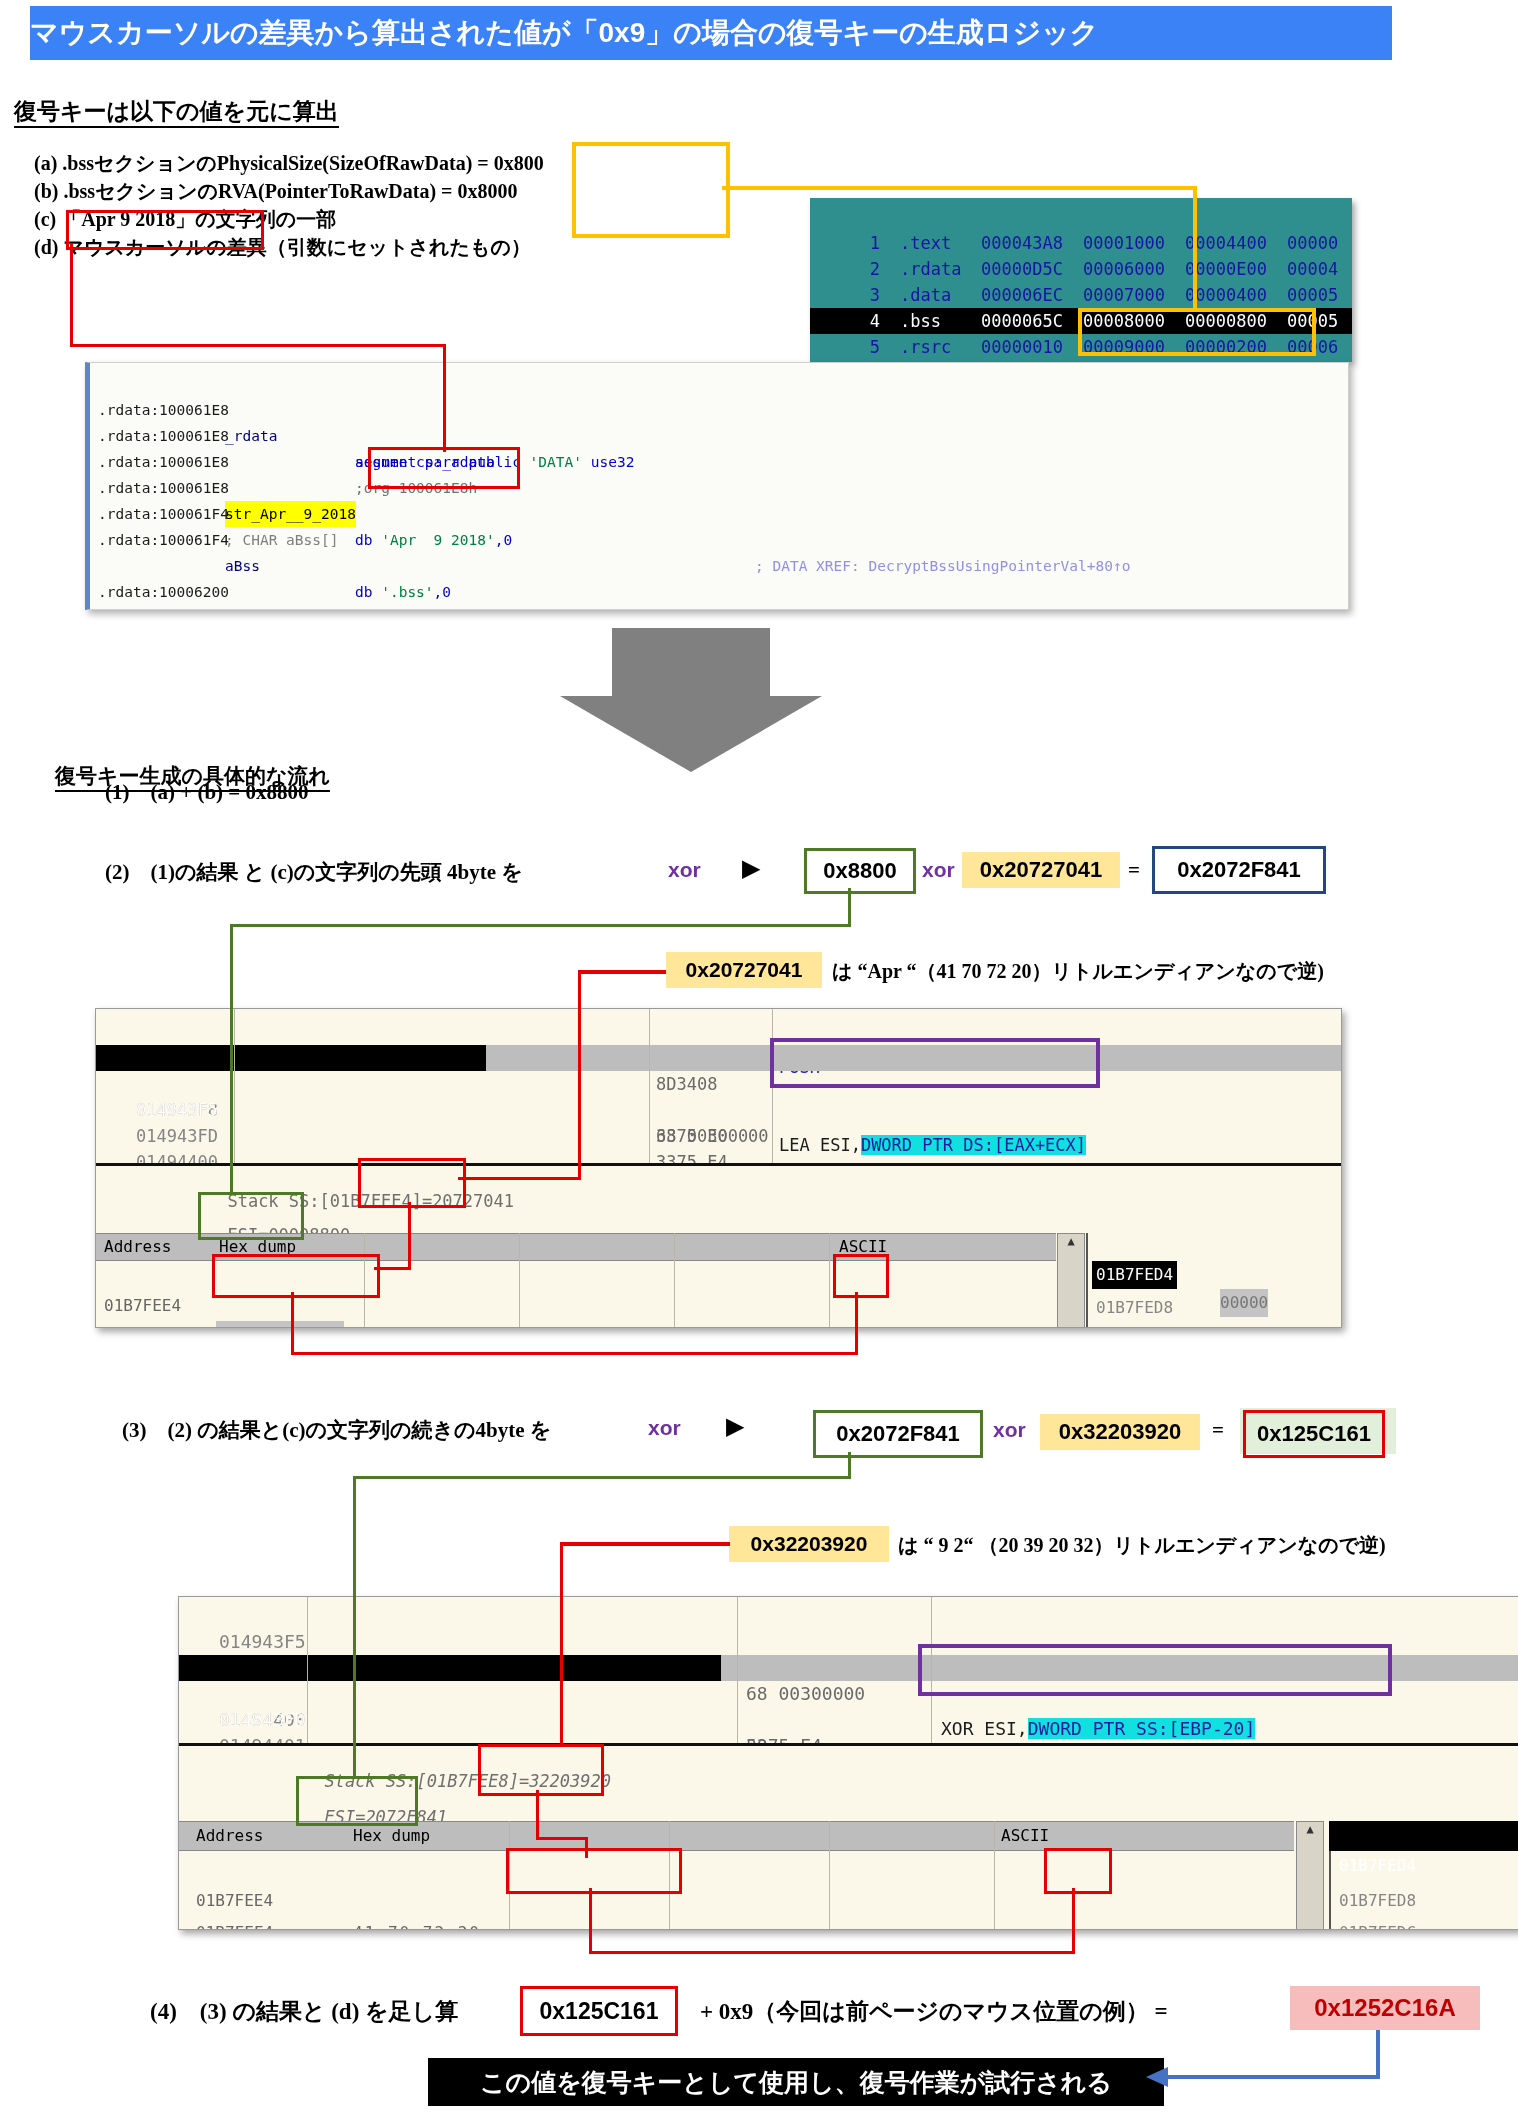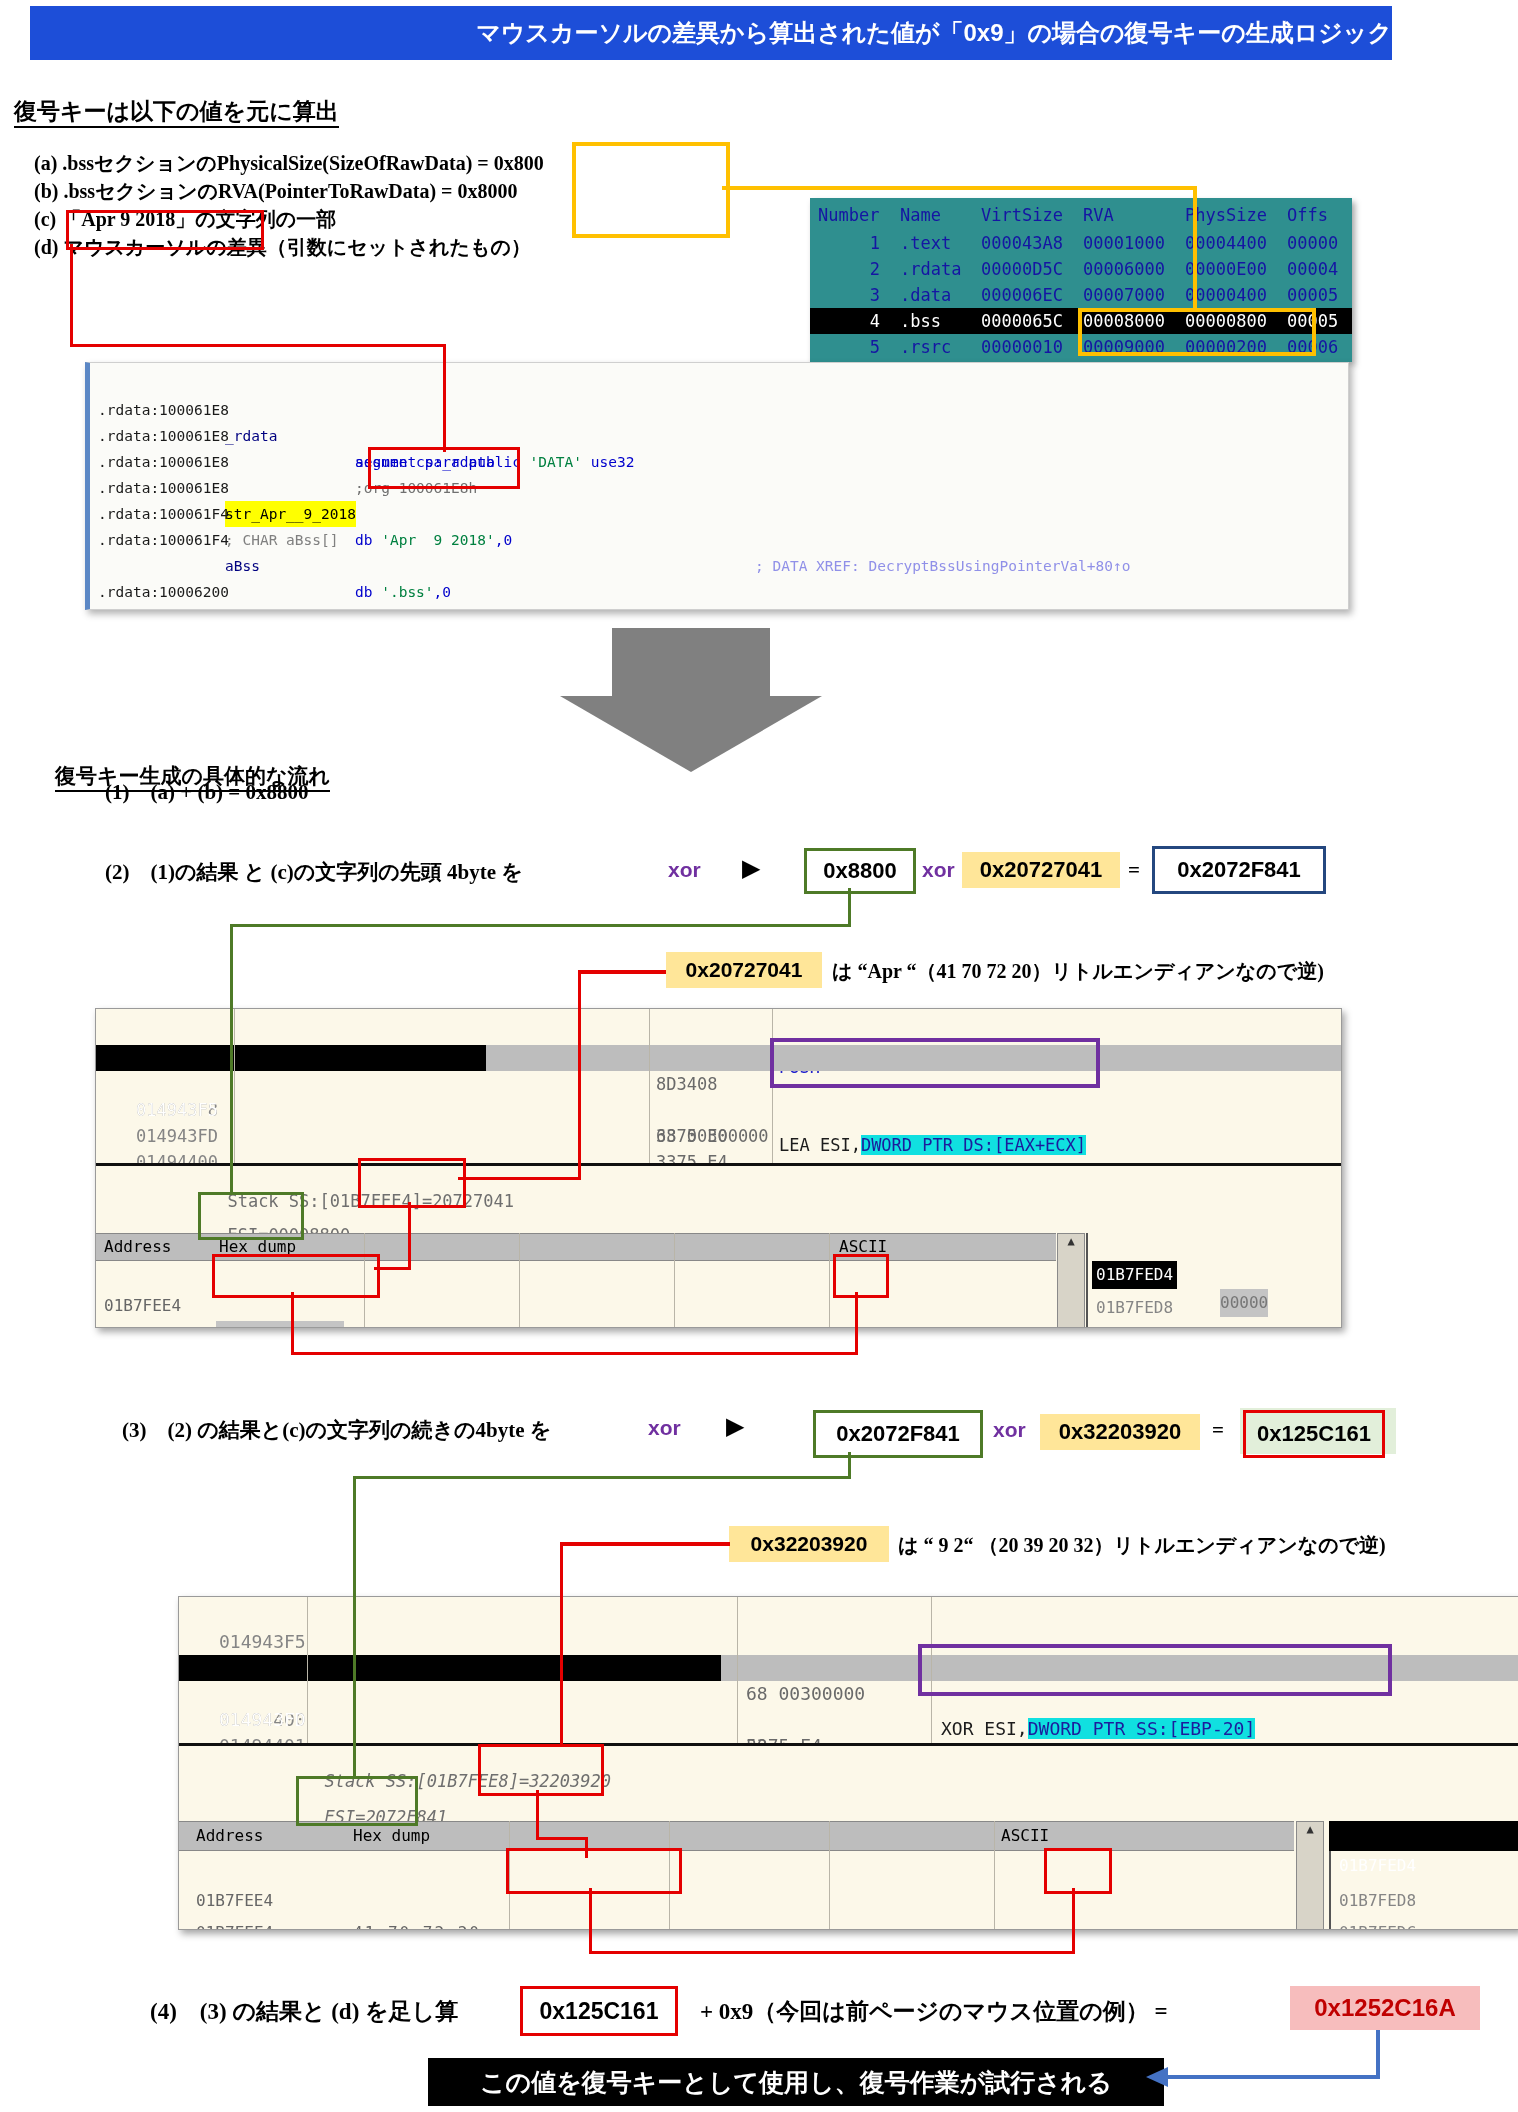--- a/index.html
+++ b/index.html
@@ -2,22 +2,22 @@
 <html><head>
 <meta charset="utf-8">
 <style>
   html,body{margin:0;padding:0;background:#fff;}
   #canvas{position:relative;width:1518px;height:2112px;background:#fff;overflow:hidden;
           font-family:"Liberation Sans","DejaVu Sans",sans-serif;}
   .abs{position:absolute;}
   .mono{font-family:"DejaVu Sans Mono","Liberation Mono",monospace;white-space:pre;}
   .jp{font-family:Liberation Serif, serif;font-weight:bold;color:#000;}
   
-  .titlebar{left:30px;top:6px;width:1362px;height:54px;background:#1d4ed8;color:#fff;
-            display:flex;align-items:center;justify-content:flex-end;font-size:24px;font-weight:bold;}
+  .titlebar{left:30px;top:6px;width:1362px;height:54px;background:#3b82f6;color:#fff;
+            display:flex;align-items:center;justify-content:flex-start;font-size:28px;font-weight:bold;}
   .h1{font-size:23px;border-bottom:2px solid #000;padding-bottom:2px;}
   .item{font-size:20px;}
   
   .obx{border:4px solid #ffc000;}
   .rbx{border:3px solid #e40000;}
   .gbx{border:3px solid #4e7a27;}
   .nbx{border:3px solid #24477f;}
   .pbx{border:4px solid #7030a0;}
   .boxdiv{background:transparent;z-index:6;}
   
@@ -121,28 +121,20 @@
   <div class="abs boxdiv rbx" style="left:66px;top:210px;width:192px;height:34px;"></div>
 
   <div class="abs ln org" style="left:722px;top:186px;width:475px;height:4px;"></div>
   <div class="abs ln org" style="left:1193px;top:186px;width:4px;height:126px;"></div>
 
   <div class="abs ln red" style="left:70px;top:244px;width:3px;height:102px;"></div>
   <div class="abs ln red" style="left:70px;top:344px;width:376px;height:3px;"></div>
   <div class="abs ln red" style="left:443px;top:344px;width:3px;height:108px;"></div>
 
   <div class="abs secpane mono">
-    <div class="secrow" style="top:4px;">
-      <span class="tcell tch">Number</span>
-      <span class="tcell tc1">Name</span>
-      <span class="tcell tc2">VirtSize</span>
-      <span class="tcell tc3">RVA</span>
-      <span class="tcell tc4">PhysSize</span>
-      <span class="tcell tc5">Offs</span>
-    </div>
     <div class="secrow" style="top:32px;">
       <span class="tcell tc0">1</span>
       <span class="tcell tc1">.text</span>
       <span class="tcell tc2">000043A8</span>
       <span class="tcell tc3">00001000</span>
       <span class="tcell tc4">00004400</span>
       <span class="tcell tc5">00000</span>
     </div>
     <div class="secrow" style="top:58px;">
       <span class="tcell tc0">2</span>

